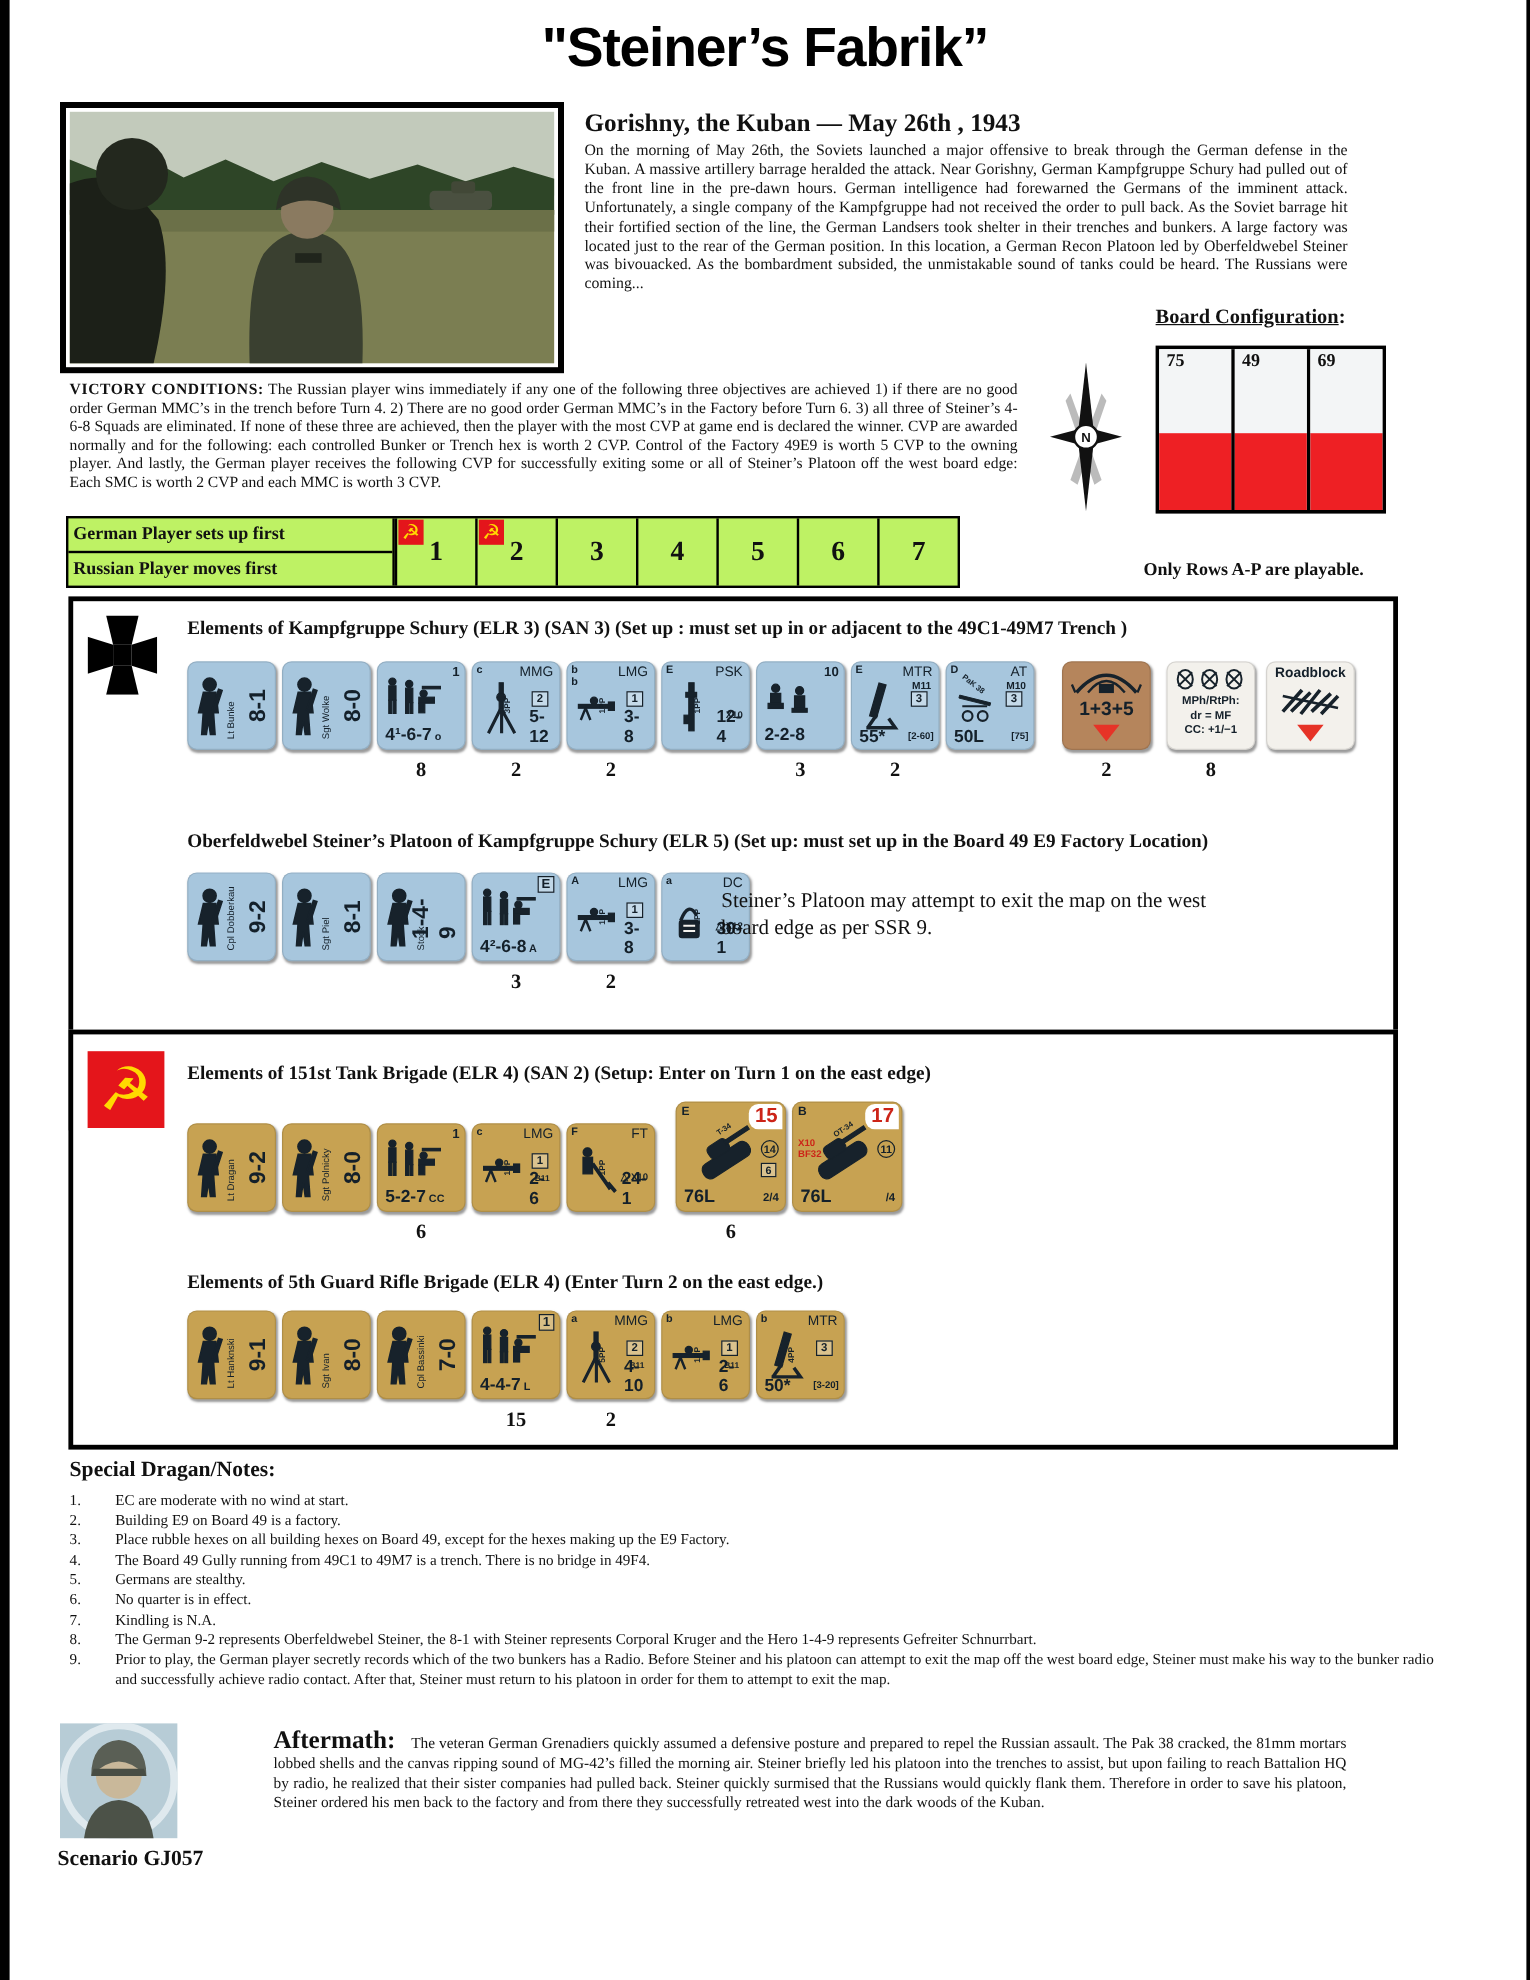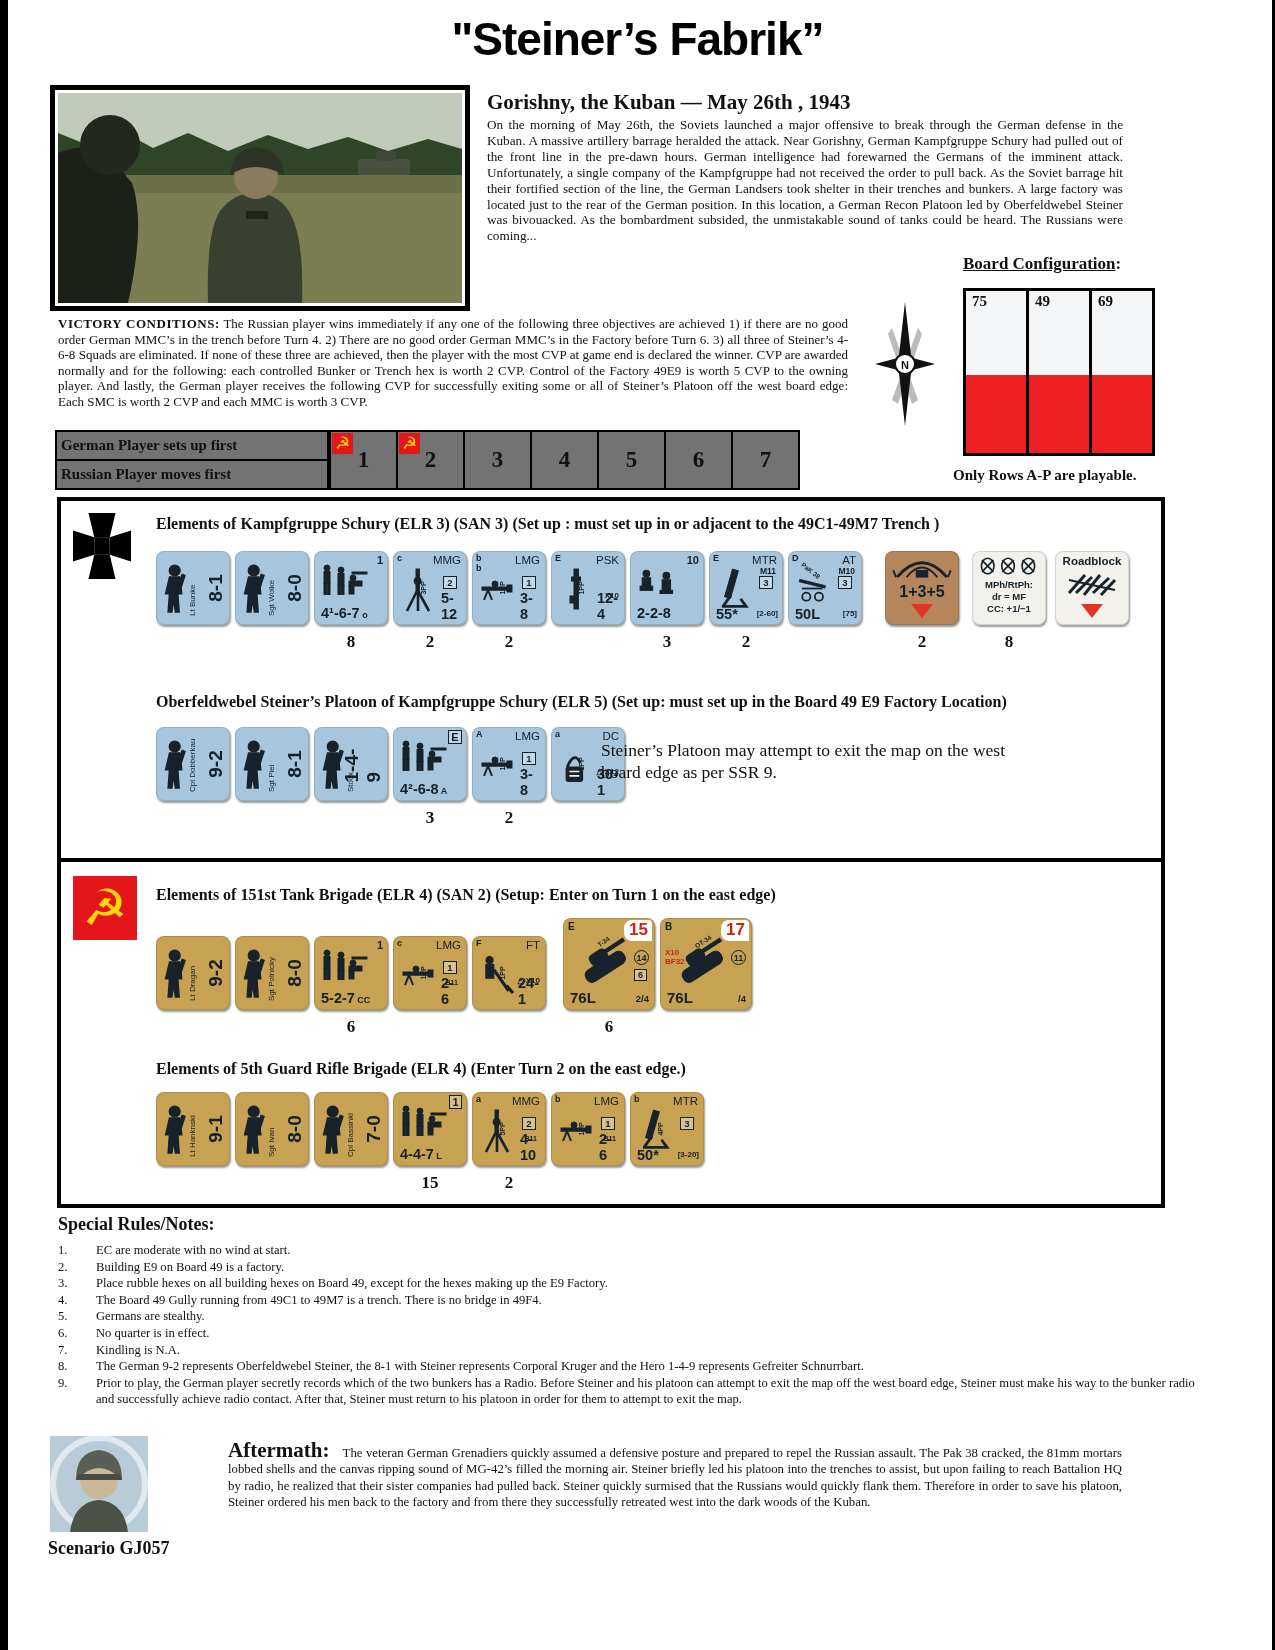--- a/index.html
+++ b/index.html
@@ -18,34 +18,34 @@
   #photo-frame svg{display:block;width:100%;height:100%;}
 
   
   #intro{left:487px;top:90px;width:636px;}
   #intro h2{margin:0 0 2px 0;font-size:21px;}
   #intro p{margin:0;font-size:13.2px;line-height:15.9px;text-align:justify;}
 
   
   #bc-label{left:963px;top:254px;font-size:17px;font-weight:bold;}
   #bc-label .ul{text-decoration:underline;}
-  #board-diagram{left:963px;top:288px;width:192px;height:168px;border:3px solid #000;display:flex;}
+  #board-diagram{left:963px;top:288px;width:192px;height:140px;border:3px solid #000;display:flex;}
   .bcol{flex:1;display:flex;flex-direction:column;border-right:3px solid #000;}
   .bcol:last-child{border-right:none;}
   .bcol-top{flex:1.05;background:#f3f5f6;font-size:15px;font-weight:bold;padding:2px 0 0 6px;}
   .bcol-bot{flex:1;background:#ee2024;}
   #board-note{left:953px;top:467px;font-size:15px;font-weight:bold;}
   #compass{left:872px;top:300px;}
 
   
   #victory{left:58px;top:316px;width:790px;font-size:13px;line-height:15.6px;text-align:justify;}
   #victory b{letter-spacing:.5px;}
 
   
-  #turn-strip{left:55px;top:430px;display:flex;border:2px solid #000;background:#737373;}
+  #turn-strip{left:55px;top:430px;display:flex;border:2px solid #000;background:#bef264;}
   #tt-labels{width:272px;border-right:2px solid #000;display:flex;flex-direction:column;}
   .tt-row{flex:1;display:flex;align-items:center;padding-left:4px;font-size:15px;font-weight:bold;}
   .tt-row:first-child{border-bottom:2px solid #000;}
   .turn-cell{width:67px;height:56px;border-left:2px solid #000;position:relative;display:flex;
              align-items:center;justify-content:center;}
   .turn-cell:first-of-type{border-left:none;}
   .turn-num{font-size:23px;font-weight:bold;}
   .flag-sm{position:absolute;top:1px;left:1px;width:21px;height:21px;background:#e4151b;color:#ffd900;
            display:flex;align-items:center;justify-content:center;font-size:17px;line-height:1;}
 
@@ -773,21 +773,21 @@
             <div class="w-pp" data-name="weapon-pp">4PP</div>
             <div class="w-box" data-name="weapon-box-number">3</div>
             <div class="w-nt-br" data-name="weapon-note">[3-20]</div>
             <div class="w-m" data-name="weapon-caliber">50*</div>
           </div>
           <div class="cnt" data-name="counter-count"></div>
         </div>
       </div>
   </div>
 
-  <div id="sr-head" class="abs" data-name="special-rules-heading">Special Rules/Notes:</div>
+  <div id="sr-head" class="abs" data-name="special-rules-heading">Special Dragan/Notes:</div>
   <div id="sr-list" class="abs" data-name="special-rules-list">
       <div class="rule" data-name="special-rule-item">
         <div class="rule-num" data-name="rule-number">1.</div>
         <div class="rule-text" data-name="rule-text">EC are moderate with no wind at start.</div>
       </div>
       <div class="rule" data-name="special-rule-item">
         <div class="rule-num" data-name="rule-number">2.</div>
         <div class="rule-text" data-name="rule-text">Building E9 on Board 49 is a factory.</div>
       </div>
       <div class="rule" data-name="special-rule-item">

